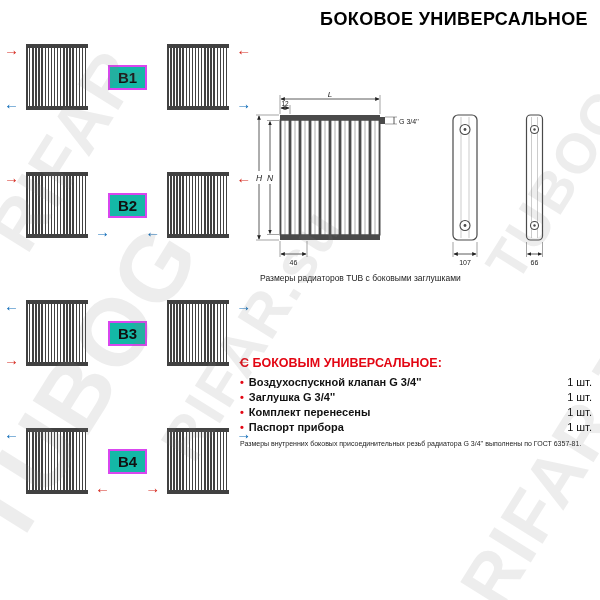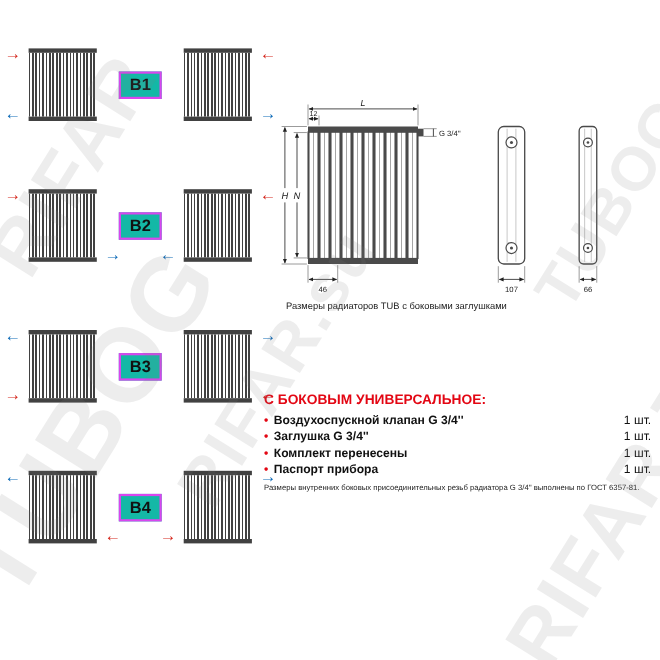--- a/index.html
+++ b/index.html
@@ -60,20 +60,21 @@
 
   <div class="wm wm0">TUBOG</div>
   <div class="wm wm1">RIFAR.su</div>
   <div class="wm wm2">RIFAR-TUBOG.su</div>
   <div class="wm wm3">RIFAR</div>
   <div class="wm wm4">TUBOG.su</div>
 
   <div class="content">
 
     <div class="title">
+      <div>БОКОВОЕ УНИВЕРСАЛЬНОЕ</div>
     </div>
 
     <div class="schemes">
       <div class="scheme-row">
         <div class="rad-wrap rad-left">
           <div class="radiator"></div>
         <span class="flow-arrow corner-top-left" style="color: rgb(213, 40, 30);">→</span>
             <span class="flow-arrow corner-bottom-left" style="color: rgb(14, 107, 184);">←</span>
           </div>
         <div class="scheme-label">B1</div>

